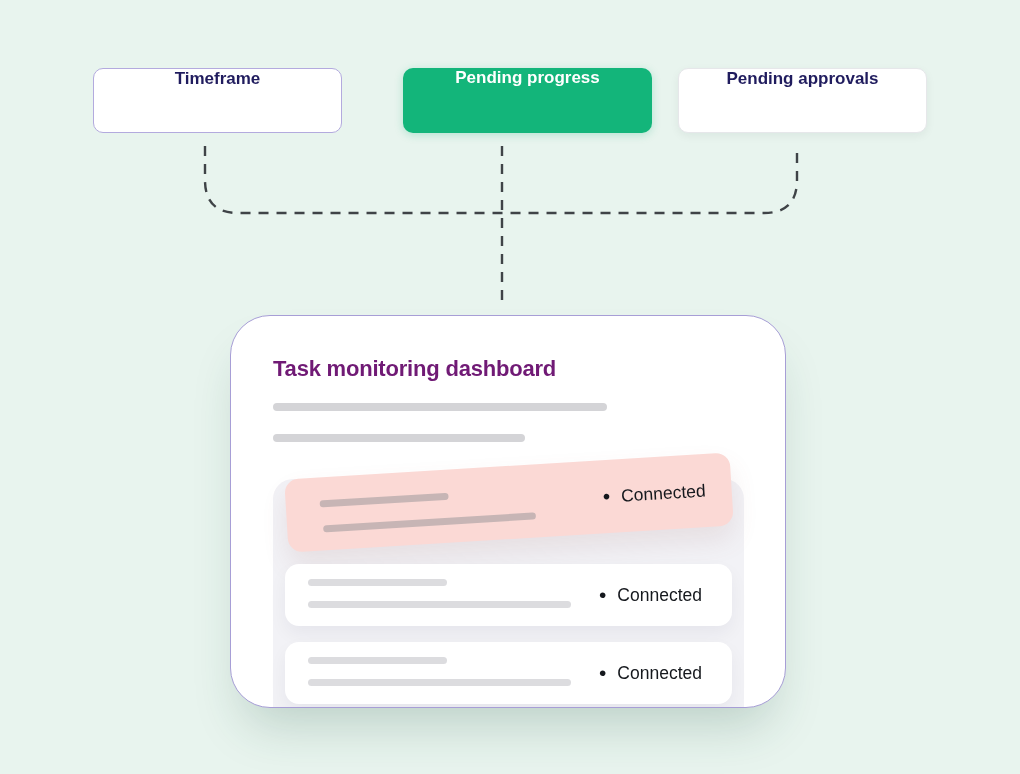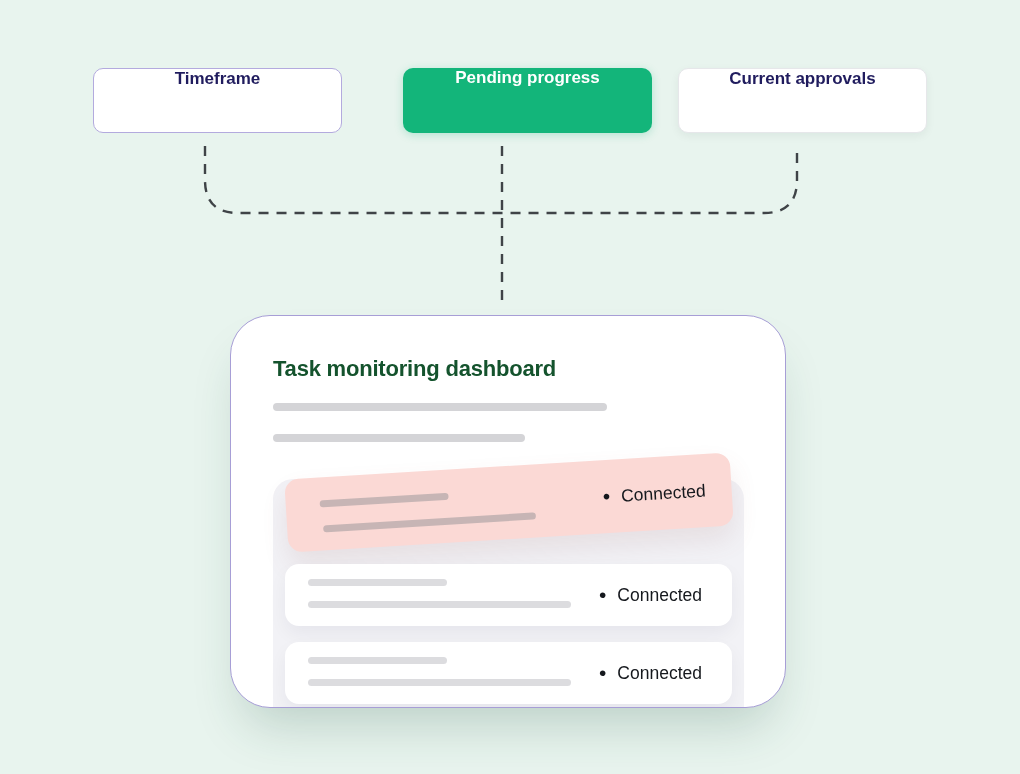--- a/index.html
+++ b/index.html
@@ -26,21 +26,21 @@
 
   
   .connectors{position:absolute;left:0;top:0;width:1020px;height:774px;pointer-events:none}
   .connectors path{fill:none;stroke:var(--connector);stroke-width:2.4;stroke-dasharray:10 8}
 
   
   .card{position:absolute;left:230px;top:315px;width:556px;height:393px;background:#ffffff;
     border:1.6px solid var(--card-border);border-radius:40px;overflow:hidden;
     box-shadow:0 30px 50px -14px rgba(32,80,63,.22)}
   .card-title{position:absolute;left:42px;top:40px;font-size:22px;font-weight:700;
-    color:#14532d;letter-spacing:-.2px}
+    color:#701a75;letter-spacing:-.2px}
   .skel{position:absolute;height:7.5px;border-radius:4px;background:var(--skeleton-gray)}
   .skel.t1{left:42px;top:87px;width:334px}
   .skel.t2{left:42px;top:118px;width:252px}
 
   .panel{position:absolute;left:42px;top:163px;width:471px;height:300px;
     background:var(--panel-bg);border-radius:20px}
 
   .row{position:absolute;left:54px;width:447px;height:62px;background:#ffffff;
     border-radius:14px;box-shadow:0 8px 18px rgba(25,25,60,.05)}
   .row .bar{position:absolute;height:7px;border-radius:4px;background:var(--row-skeleton-gray)}
@@ -66,21 +66,21 @@
 
 <div class="stage">
 
   <button class="chip chip--outline-purple">
     <span>Timeframe</span>
   </button>
   <button class="chip chip--green">
     <span>Pending progress</span>
   </button>
   <button class="chip chip--outline-gray">
-    <span>Current approvals</span>
+    <span>Pending approvals</span>
   </button>
 
   <svg class="connectors" viewBox="0 0 1020 774" xmlns="http://www.w3.org/2000/svg">
     <path d="M205,146 L205,180 Q205,213 238,213 L764,213 Q797,213 797,180 L797,146"></path>
     <path d="M502,146 L502,304"></path>
   </svg>
 
   <div class="card">
     <div class="card-title">Task monitoring dashboard</div>
     <div class="skel t1"></div>

